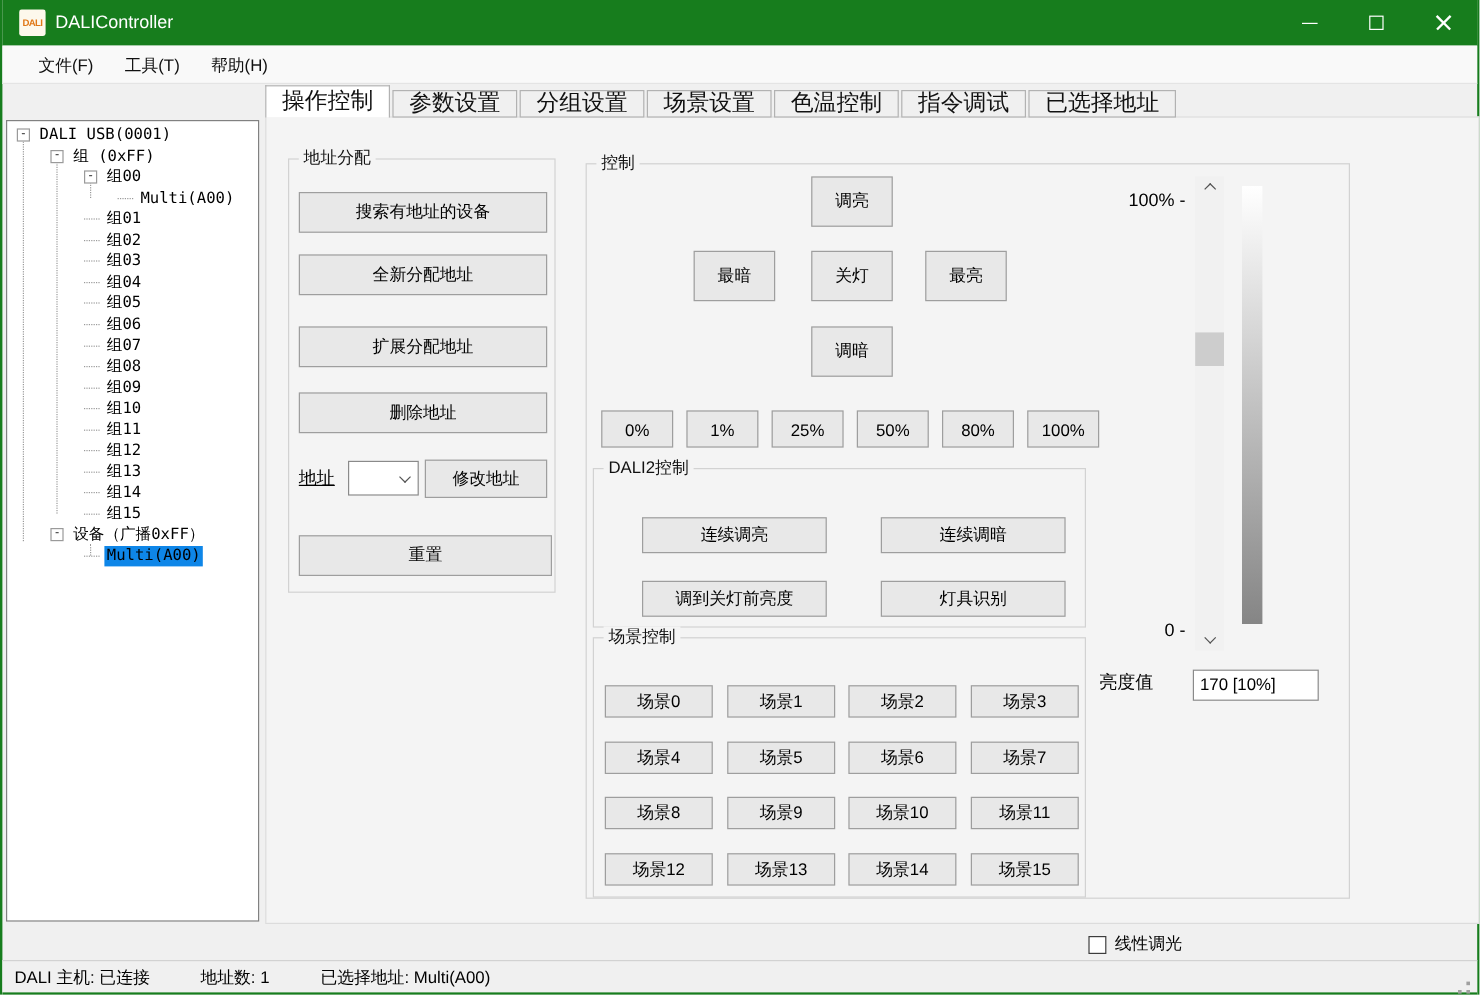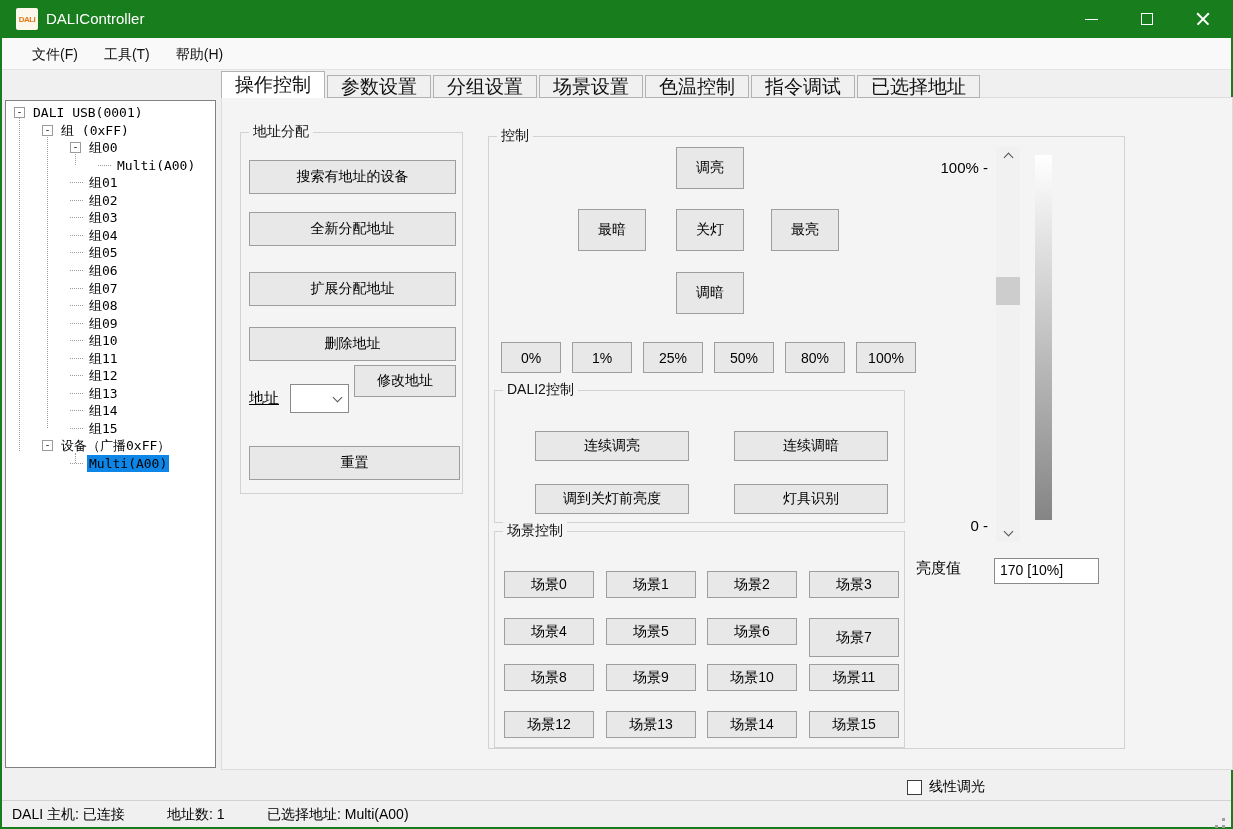--- a/index.html
+++ b/index.html
@@ -210,21 +210,21 @@
       <div class="gb-label">地址分配</div>
       <div class="btn" style="left:8px; top:27px; width:207px; height:34px;">搜索有地址的设备</div>
       <div class="btn" style="left:8px; top:139px; width:207px; height:34px;">扩展分配地址</div>
       <div class="btn" style="left:8px; top:79px; width:207px; height:34px;">全新分配地址</div>
       <div class="btn" style="left:8px; top:194px; width:207px; height:34px;">删除地址</div>
       <div class="field-label" style="left:8px; top:256px;text-decoration:underline;">地址</div>
       <div class="combo" style="left:49px; top:251px; width:59px; height:29px;">
         <span class="combo-value"></span>
         <span class="chev"></span>
       </div>
-      <div class="btn" style="left:113px; top:232px; width:102px; height:32px;">修改地址</div>
+      <div class="btn" style="left:113px; top:250px; width:102px; height:32px;">修改地址</div>
       <div class="btn" style="left:8px; top:313px; width:211px; height:34px;">重置</div>
     </div>
 
     <div class="groupbox" style="left:266px; top:38px; width:637px; height:613px;">
       <div class="gb-label">控制</div>
 
       <div class="btn" style="left:187px; top:10px; width:68px; height:42px;">调亮</div>
       <div class="btn" style="left:89px; top:72px; width:68px; height:42px;">最暗</div>
       <div class="btn" style="left:187px; top:72px; width:68px; height:42px;">关灯</div>
       <div class="btn" style="left:282px; top:72px; width:68px; height:42px;">最亮</div>
@@ -249,21 +249,21 @@
 
       <div class="groupbox" style="left:5px; top:394px; width:411px; height:217px;" id="scene-group">
         <div class="gb-label">场景控制</div>
       <div class="btn" style="left: 9px; top: 39px; width: 90px; height: 27px;">场景0</div>
           <div class="btn" style="left: 111px; top: 39px; width: 90px; height: 27px;">场景1</div>
           <div class="btn" style="left: 212px; top: 39px; width: 90px; height: 27px;">场景2</div>
           <div class="btn" style="left: 314px; top: 39px; width: 90px; height: 27px;">场景3</div>
           <div class="btn" style="left: 9px; top: 86px; width: 90px; height: 27px;">场景4</div>
           <div class="btn" style="left: 111px; top: 86px; width: 90px; height: 27px;">场景5</div>
           <div class="btn" style="left: 212px; top: 86px; width: 90px; height: 27px;">场景6</div>
-          <div class="btn" style="left: 314px; top: 86px; width: 90px; height: 39px;">场景7</div>
+          <div class="btn" style="left: 314px; top: 86px; width: 90px; height: 27px;">场景7</div>
           <div class="btn" style="left: 9px; top: 132px; width: 90px; height: 27px;">场景8</div>
           <div class="btn" style="left: 111px; top: 132px; width: 90px; height: 27px;">场景9</div>
           <div class="btn" style="left: 212px; top: 132px; width: 90px; height: 27px;">场景10</div>
           <div class="btn" style="left: 314px; top: 132px; width: 90px; height: 27px;">场景11</div>
           <div class="btn" style="left: 9px; top: 179px; width: 90px; height: 27px;">场景12</div>
           <div class="btn" style="left: 111px; top: 179px; width: 90px; height: 27px;">场景13</div>
           <div class="btn" style="left: 212px; top: 179px; width: 90px; height: 27px;">场景14</div>
           <div class="btn" style="left: 314px; top: 179px; width: 90px; height: 27px;">场景15</div>
         </div>
 

